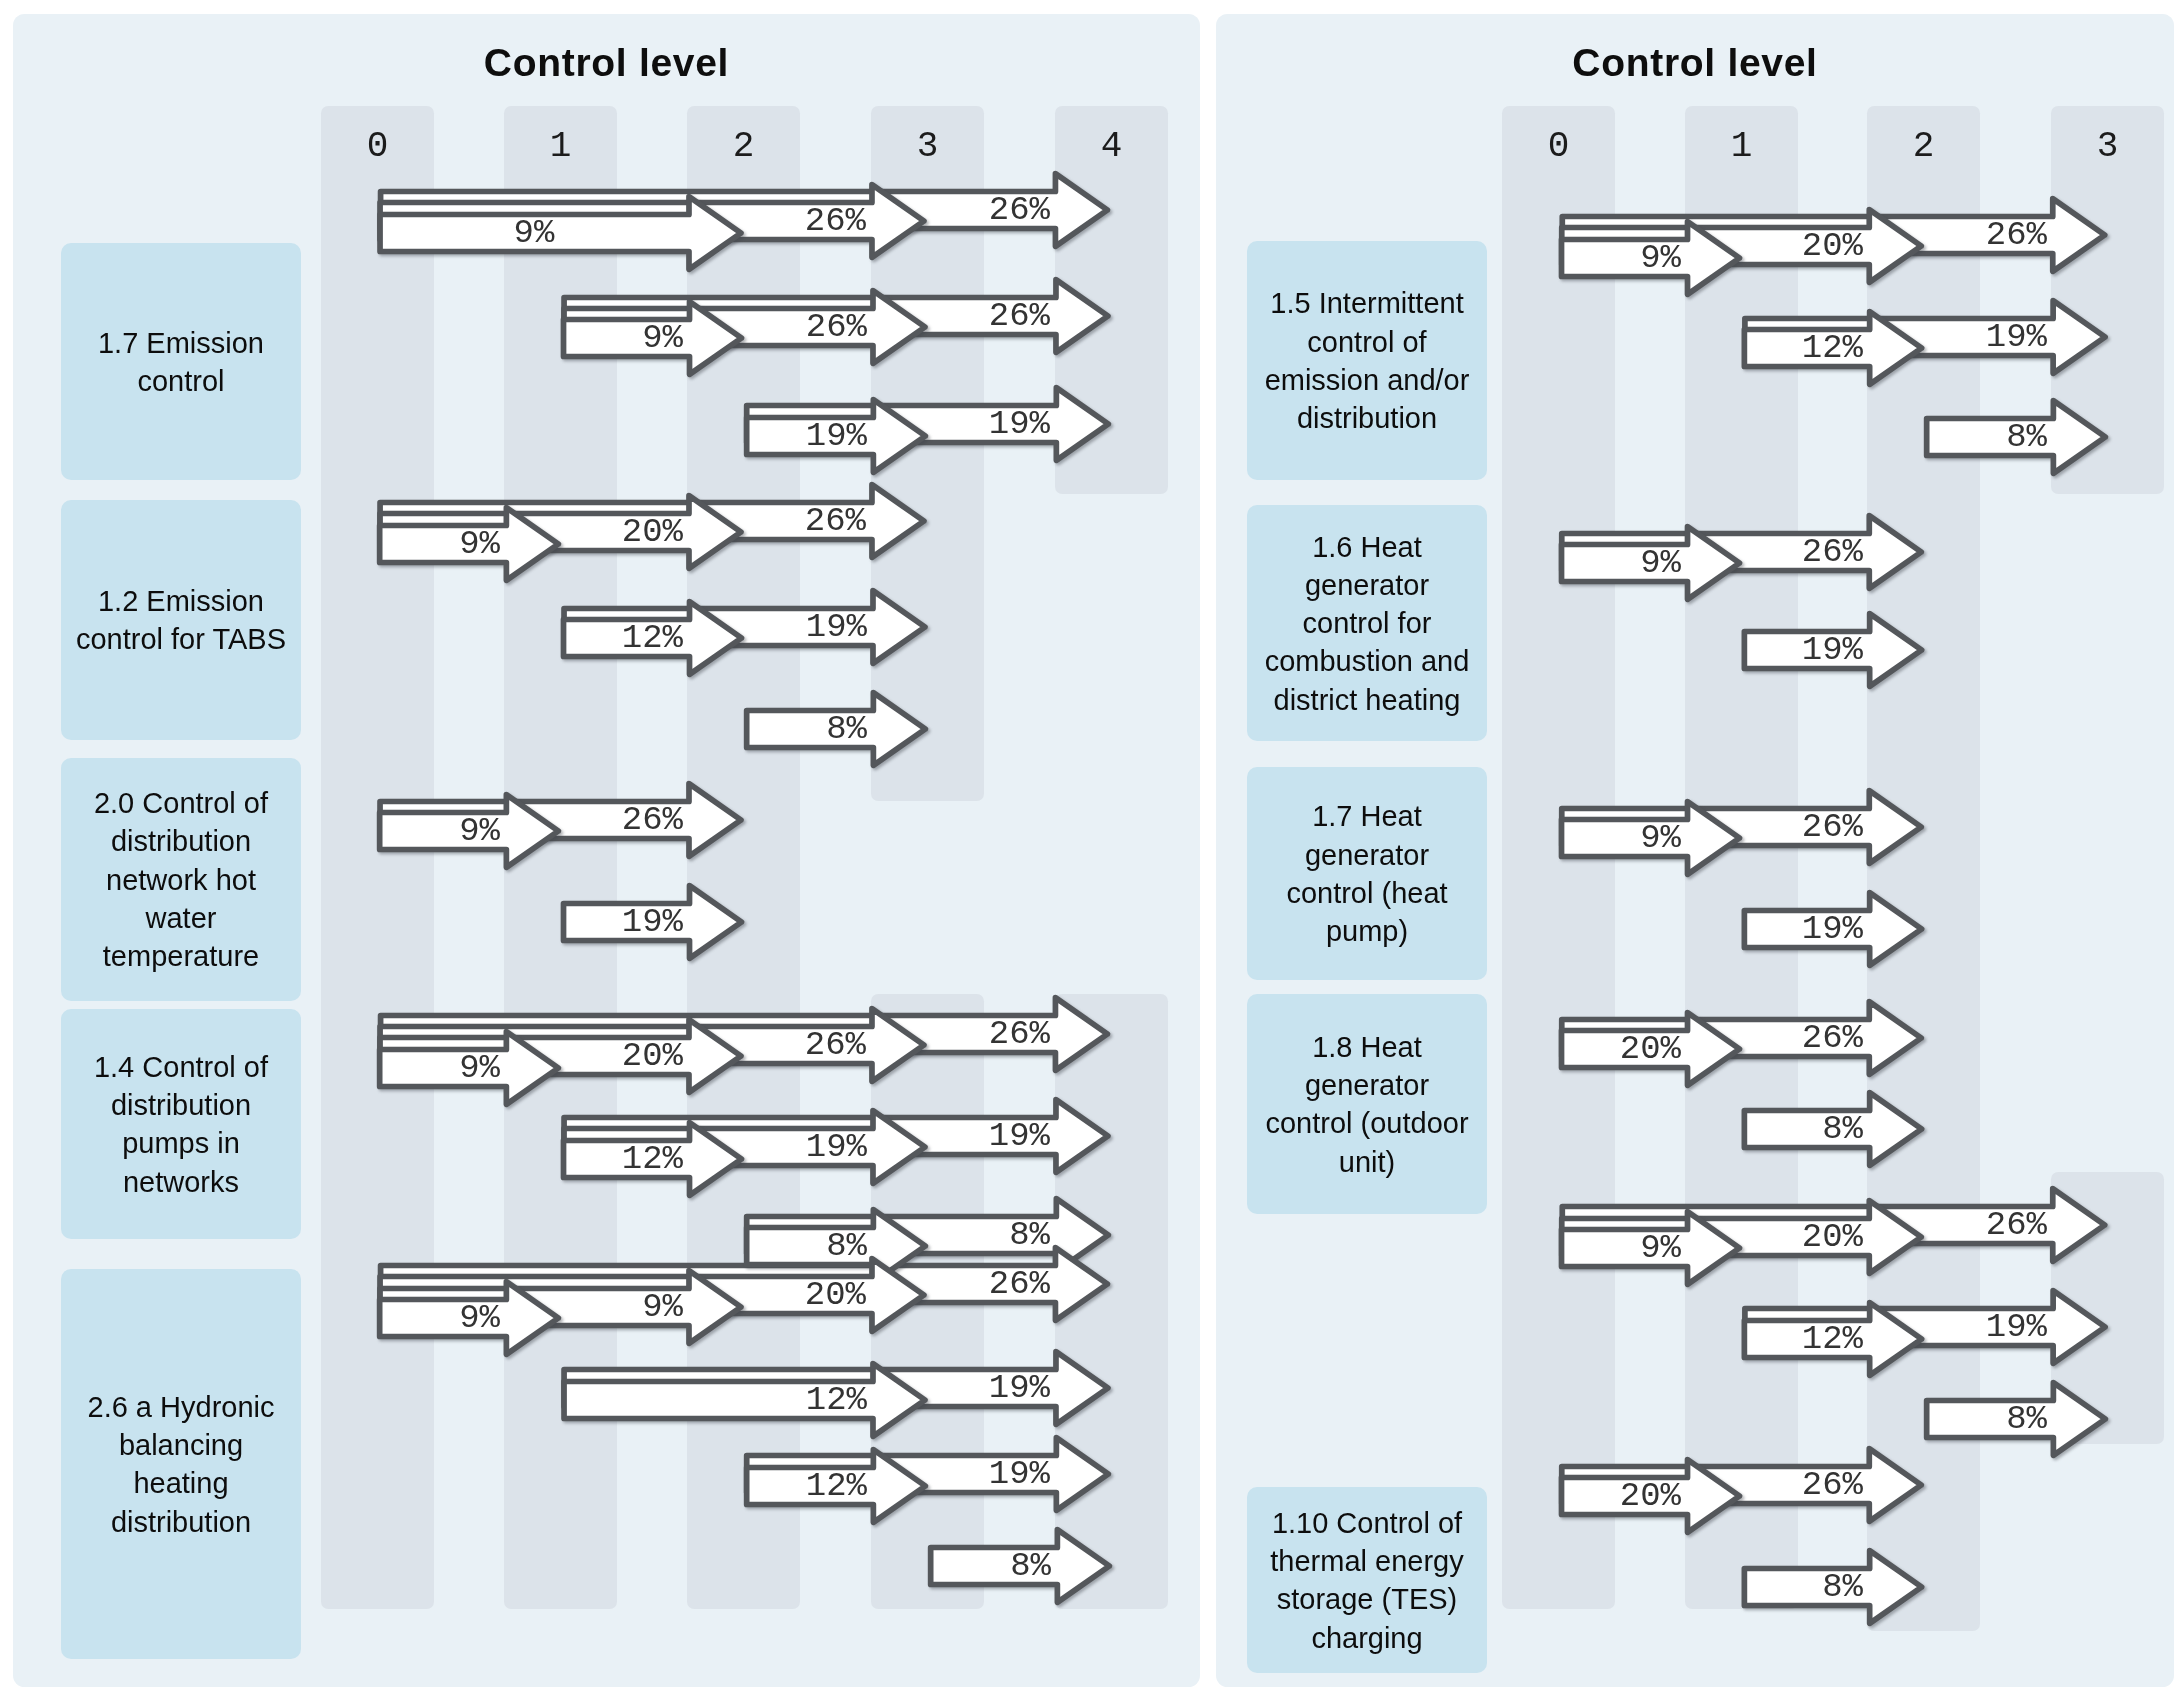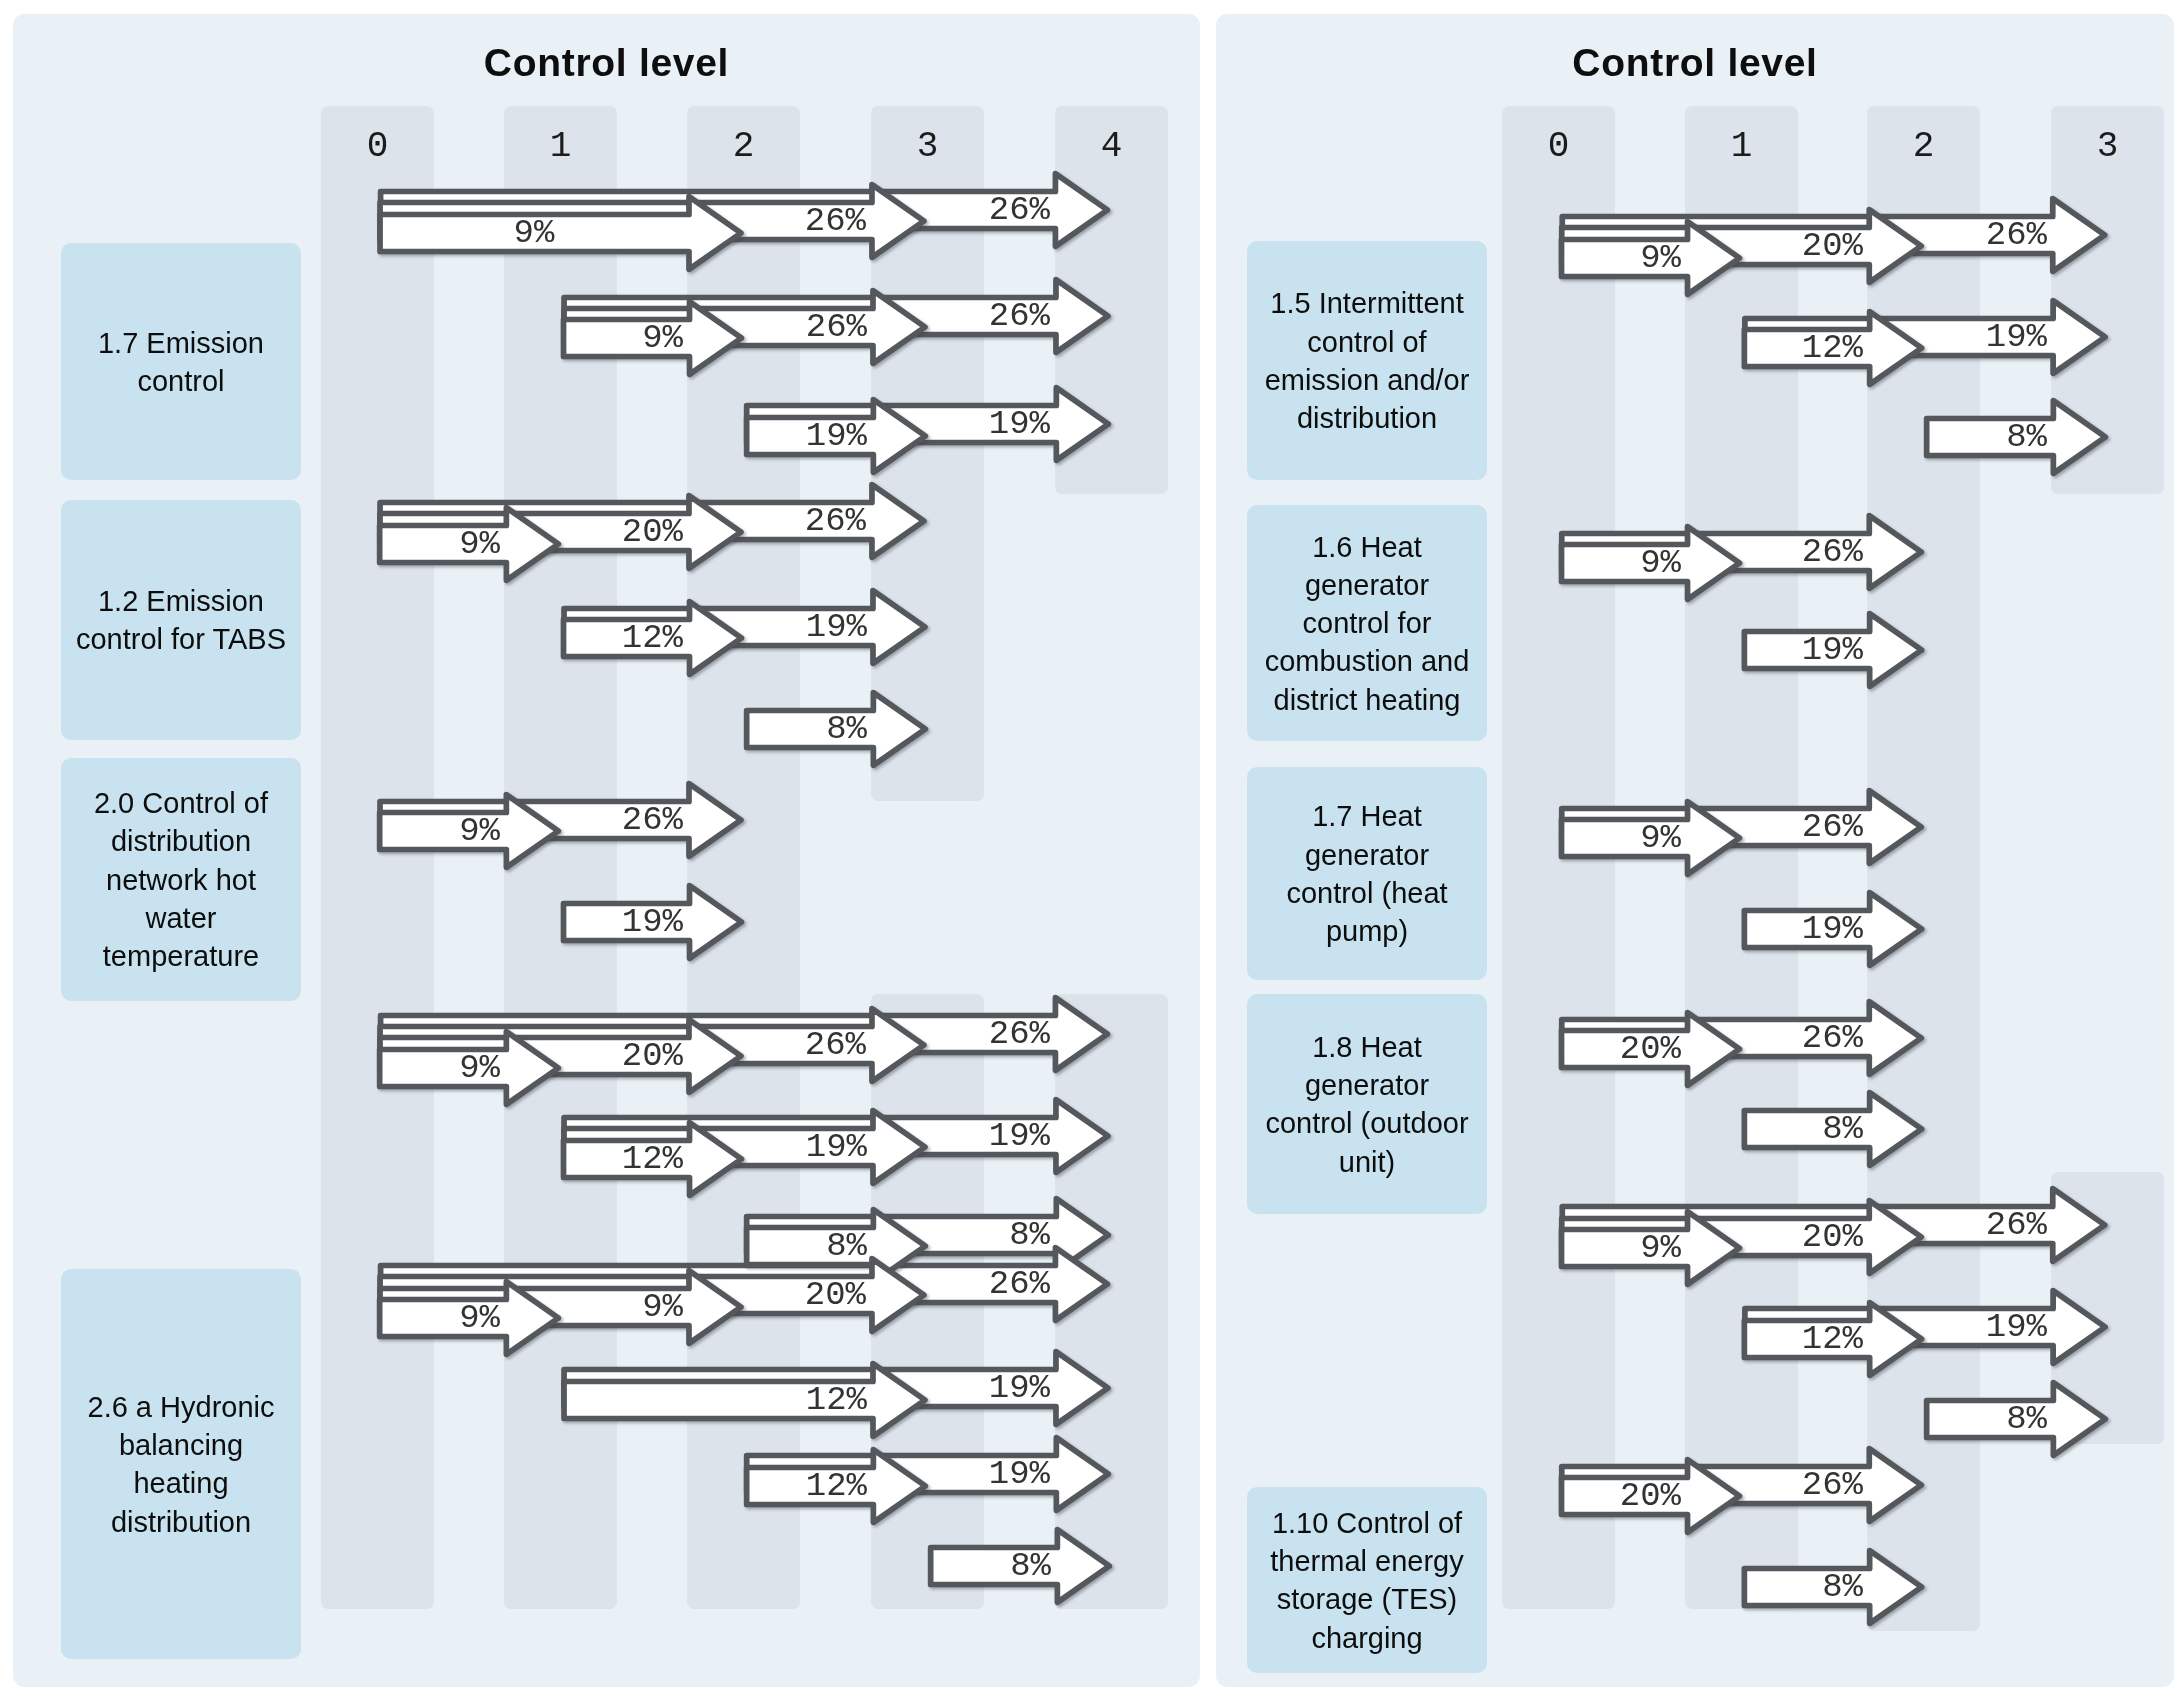--- a/index.html
+++ b/index.html
@@ -193,20 +193,23 @@
           <polygon points="7,33 185,33 185,8 258,59 185,110 185,85 7,85" fill="#ffffff" stroke="#54575b" stroke-width="8" stroke-linejoin="round"></polygon>
         </svg>
         <div class="alabel" style="right: 64px;">9%</div>
       </div>
       <div class="arrow" style="left: 545px; top: 866px; width: 189px; z-index: 1;">
         <svg width="189" height="84" viewBox="0 0 264 118">
           <polygon points="7,33 184,33 184,8 257,59 184,110 184,85 7,85" fill="#ffffff" stroke="#54575b" stroke-width="8" stroke-linejoin="round"></polygon>
         </svg>
         <div class="alabel" style="right: 64px;">19%</div>
       </div>
+      <div class="rowbox" style="left: 48px; top: 995px; width: 240px; height: 230px;">
+        <span>1.4  Control of distribution pumps in networks</span>
+      </div>
       <div class="arrow" style="left: 361px; top: 978px; width: 740px; z-index: 1;">
         <svg width="740" height="84" viewBox="0 0 1035 118">
           <polygon points="7,33 955,33 955,8 1028,59 955,110 955,85 7,85" fill="#ffffff" stroke="#54575b" stroke-width="8" stroke-linejoin="round"></polygon>
         </svg>
         <div class="alabel" style="right: 64px;">26%</div>
       </div>
       <div class="arrow" style="left: 361px; top: 989px; width: 556px; z-index: 2;">
         <svg width="556" height="84" viewBox="0 0 778 118">
           <polygon points="7,33 698,33 698,8 771,59 698,110 698,85 7,85" fill="#ffffff" stroke="#54575b" stroke-width="8" stroke-linejoin="round"></polygon>
         </svg>

